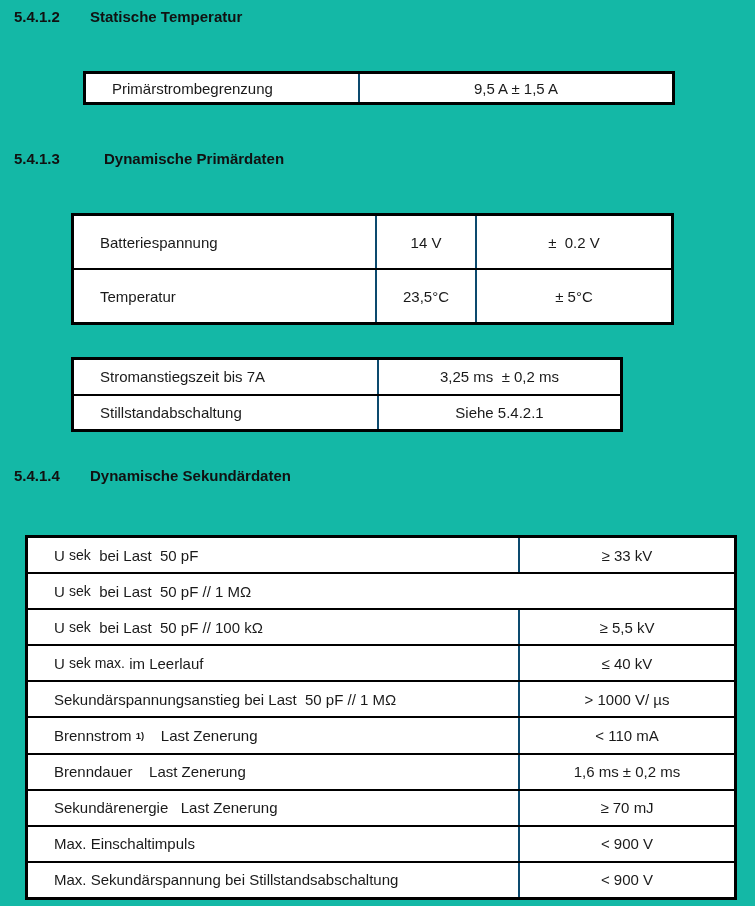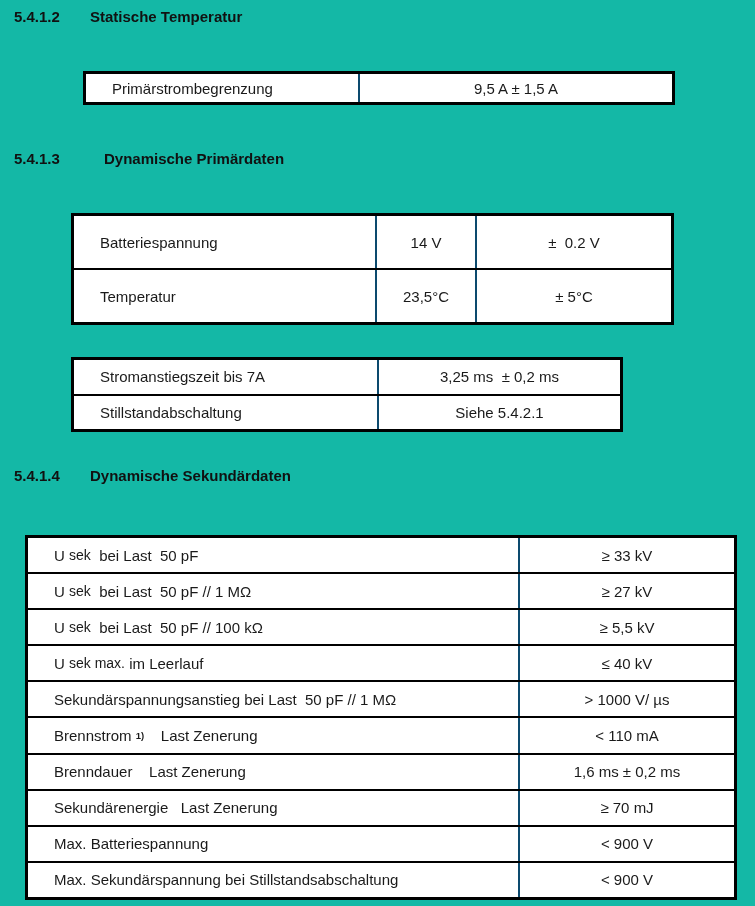--- a/index.html
+++ b/index.html
@@ -125,21 +125,20 @@
     <span class="title">Dynamische Sekundärdaten</span>
   </div>
 
   <div class="tbl t4">
     <div class="row">
       <div class="cell label c1"><span>U </span><sub>sek</sub><span>  bei Last  50 pF</span></div>
       <div class="cell center c2">≥ 33 kV</div>
     </div>
     <div class="row">
       <div class="cell label c1"><span>U </span><sub>sek</sub><span>  bei Last  50 pF // 1 MΩ</span></div>
-      <div class="cell center c2">≥ 27 kV</div>
     </div>
     <div class="row">
       <div class="cell label c1"><span>U </span><sub>sek</sub><span>  bei Last  50 pF // 100 kΩ</span></div>
       <div class="cell center c2">≥ 5,5 kV</div>
     </div>
     <div class="row">
       <div class="cell label c1"><span>U </span><sub>sek max.</sub><span> im Leerlauf</span></div>
       <div class="cell center c2">≤ 40 kV</div>
     </div>
     <div class="row">
@@ -152,21 +151,21 @@
     </div>
     <div class="row">
       <div class="cell label c1"><span>Brenndauer    Last Zenerung</span></div>
       <div class="cell center c2">1,6 ms ± 0,2 ms</div>
     </div>
     <div class="row">
       <div class="cell label c1"><span>Sekundärenergie   Last Zenerung</span></div>
       <div class="cell center c2">≥ 70 mJ</div>
     </div>
     <div class="row">
-      <div class="cell label c1"><span>Max. Batteriespannung</span></div>
+      <div class="cell label c1"><span>Max. Einschaltimpuls</span></div>
       <div class="cell center c2">&lt; 900 V</div>
     </div>
     <div class="row">
       <div class="cell label c1"><span>Max. Sekundärspannung bei Stillstandsabschaltung</span></div>
       <div class="cell center c2">&lt; 900 V</div>
     </div>
   </div>
 
 </div>
 

